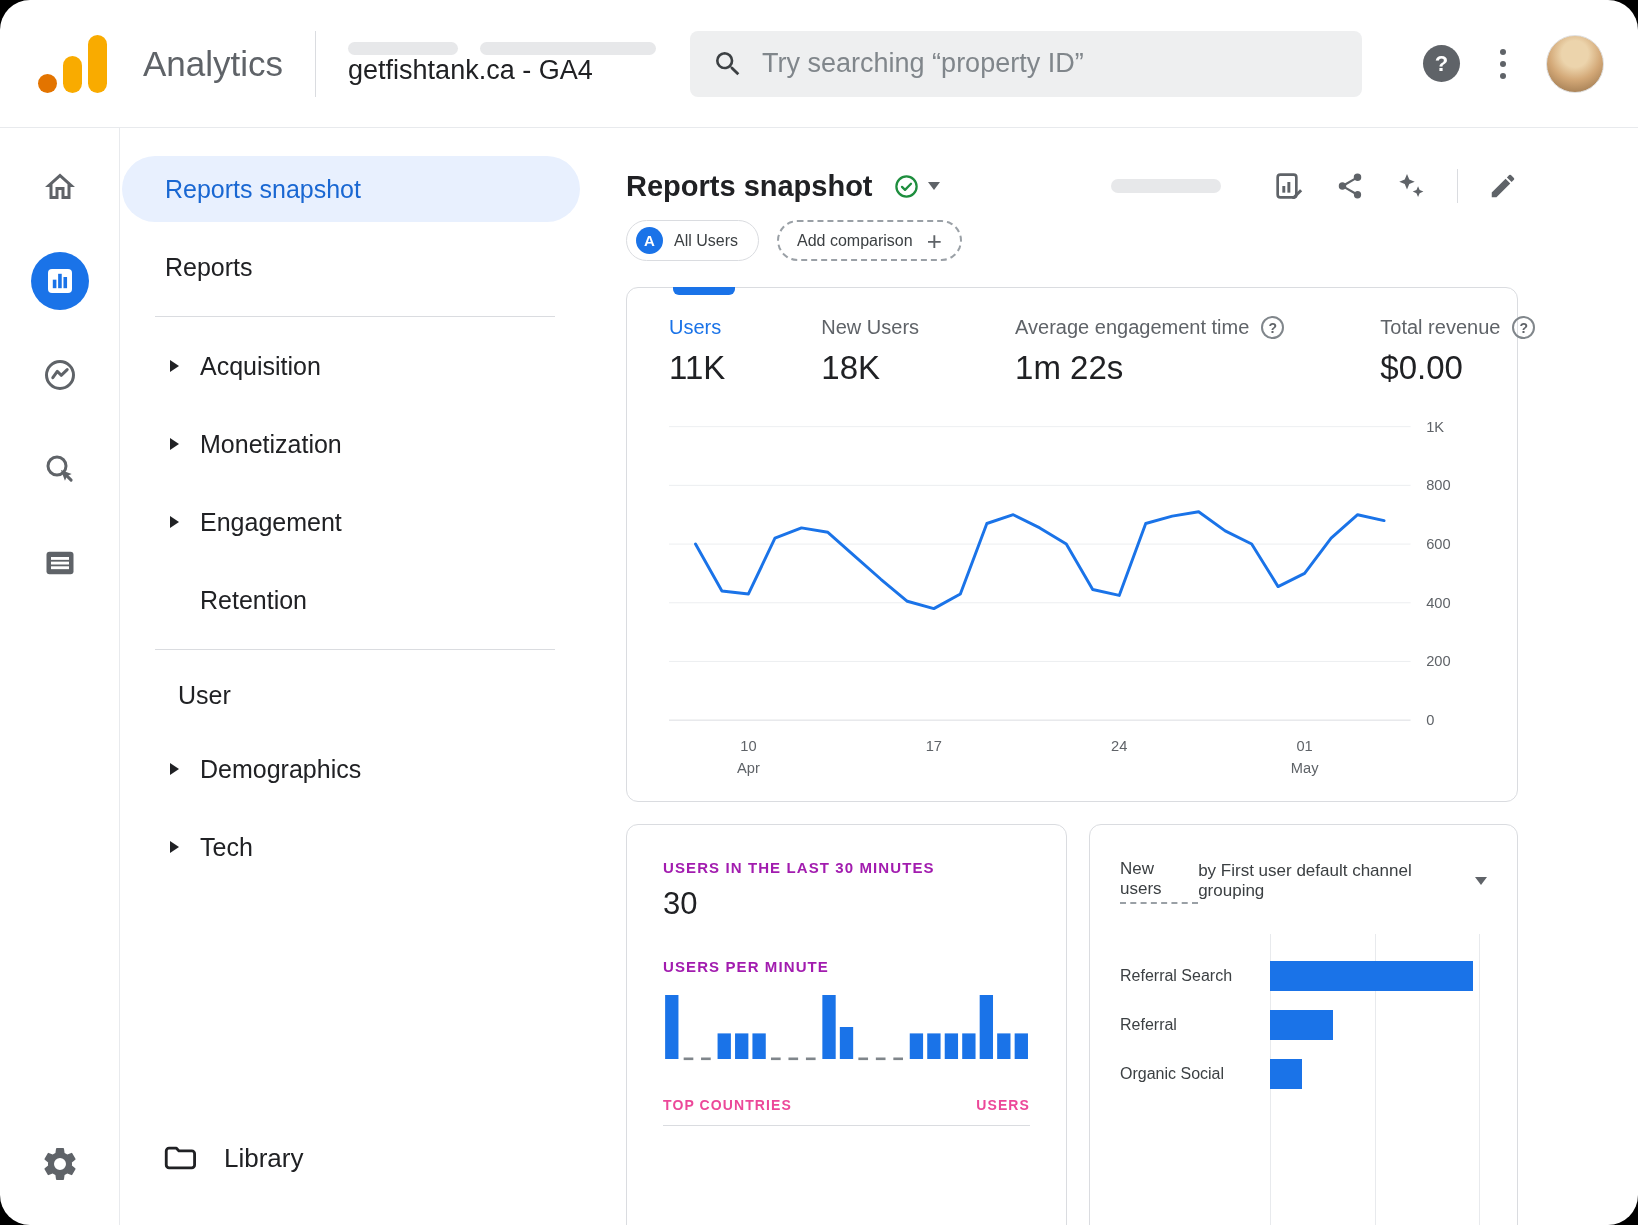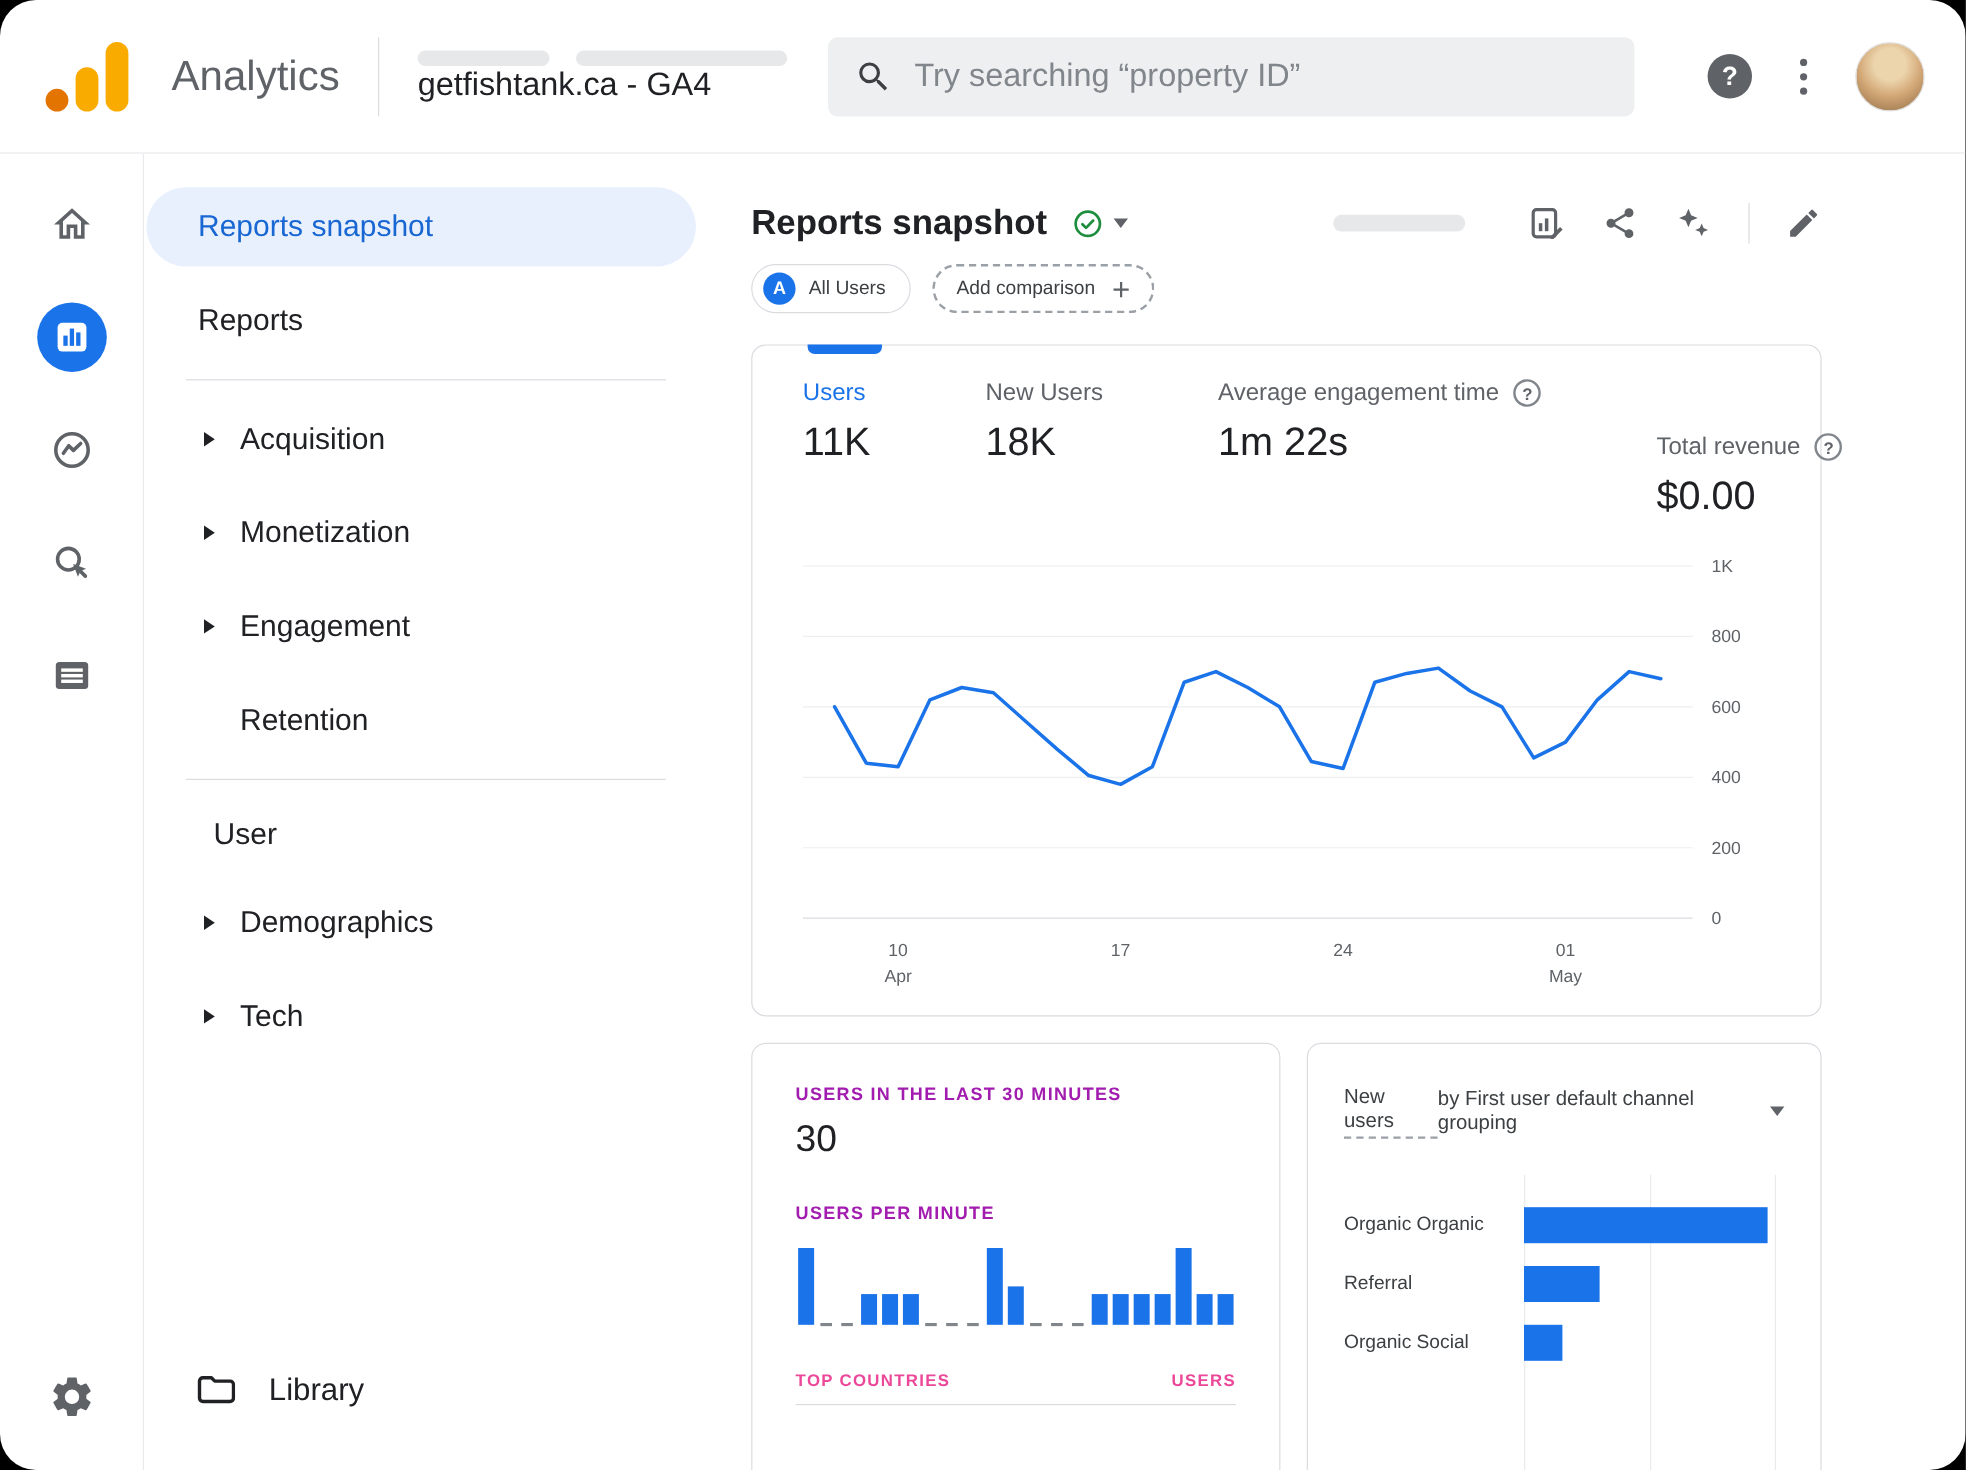--- a/index.html
+++ b/index.html
@@ -96,21 +96,21 @@
   .main-card { position:relative; margin-top:26px; border:1px solid #dadce0; border-radius:12px;
                padding:28px 36px 12px 42px; background:#fff; }
   .tab-indicator { position:absolute; top:-1px; left:46px; width:62px; height:8px;
                    background:#1a73e8; border-radius:0 0 6px 6px; }
   .metrics-row { display:flex; align-items:flex-start; gap:96px; padding-right:26px; }
   .metric { cursor:pointer; }
   .metric .m-label { font-size:20px; color:#5f6368; display:flex; align-items:center; gap:12px;
                      white-space:nowrap; }
   .metric.users .m-label { color:#1a73e8; }
   .metric .m-value { font-size:33px; color:#202124; margin-top:10px; }
-  .metric.revenue { margin-left:auto;margin-top:45px; }
+  .metric.revenue { margin-left:auto; }
   .qmark { width:23px; height:23px; border-radius:50%; border:2px solid #80868b; color:#5f6368;
            font-size:14px; font-weight:700; display:flex; align-items:center; justify-content:center;
            flex:0 0 auto; }
   .line-chart-wrap { margin-top:24px; }
   #line-chart { width:100%; height:auto; display:block; }
 
   
   .bottom-row { display:flex; gap:22px; margin-top:22px; }
   .card { border:1px solid #dadce0; border-radius:12px; background:#fff; }
   .rt-card { flex:1; padding:34px 36px; height:560px; overflow:hidden; }
@@ -404,21 +404,21 @@
               <span class="ch-caret"></span>
             </div>
             <div class="channel-chart">
               <div class="channel-grid">
                   <i class="g0"></i>
                   <i class="g1"></i>
                   <i class="g2"></i>
                 </div>
               <div id="channel-rows">
                   <div class="channel-row">
-                    <div class="channel-label">Organic Organic</div>
+                    <div class="channel-label">Referral Search</div>
                     <div class="channel-track">
                       <div class="channel-bar" style="width: 97%; background: rgb(26, 115, 232);"></div>
                     </div>
                   </div>
                   <div class="channel-row">
                     <div class="channel-label">Referral</div>
                     <div class="channel-track">
                       <div class="channel-bar" style="width: 30.07%; background: rgb(26, 115, 232);"></div>
                     </div>
                   </div>

